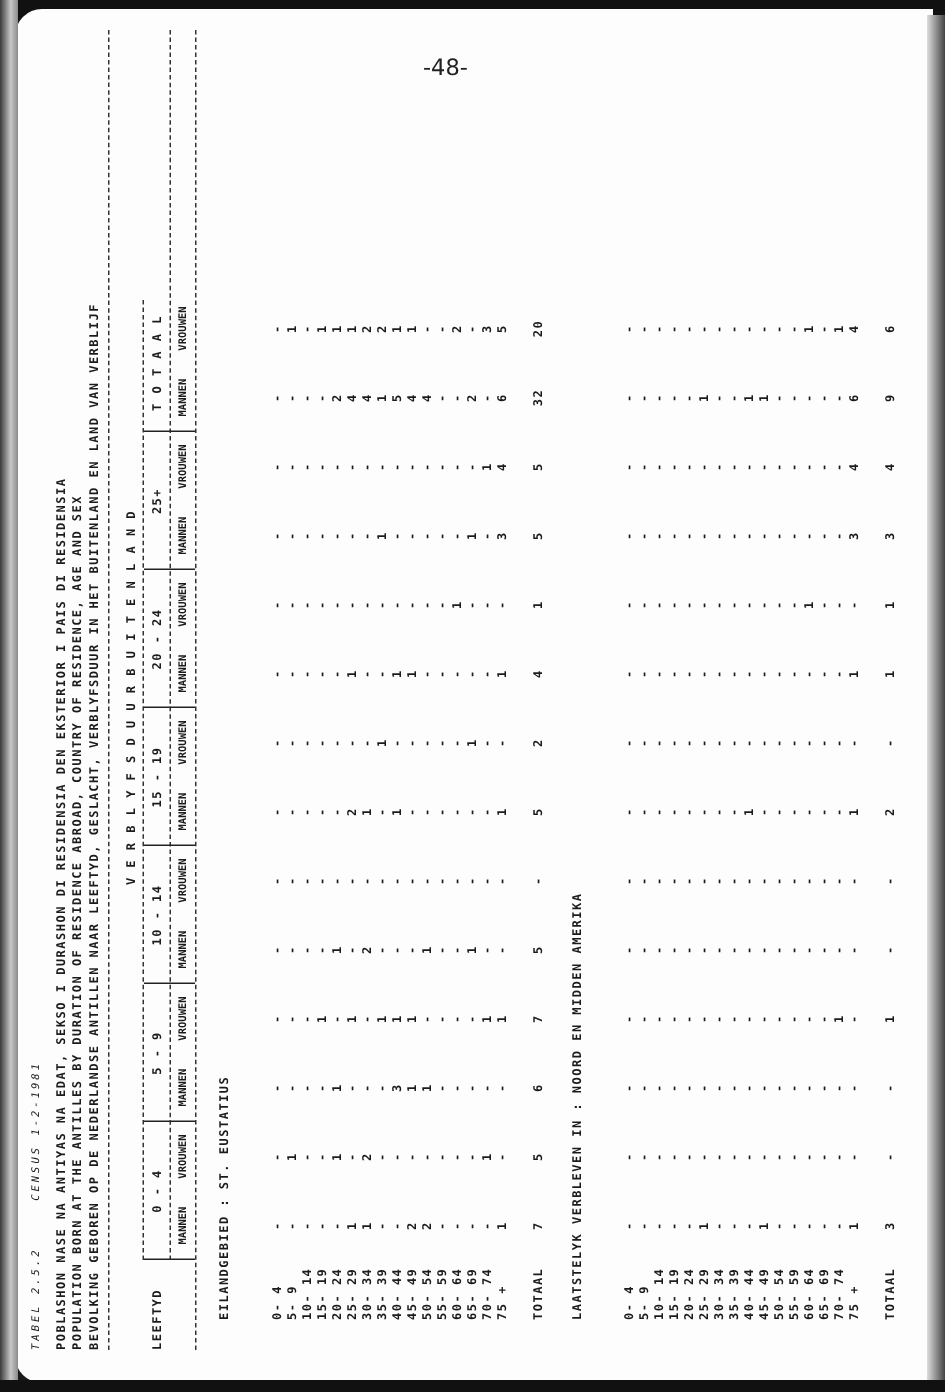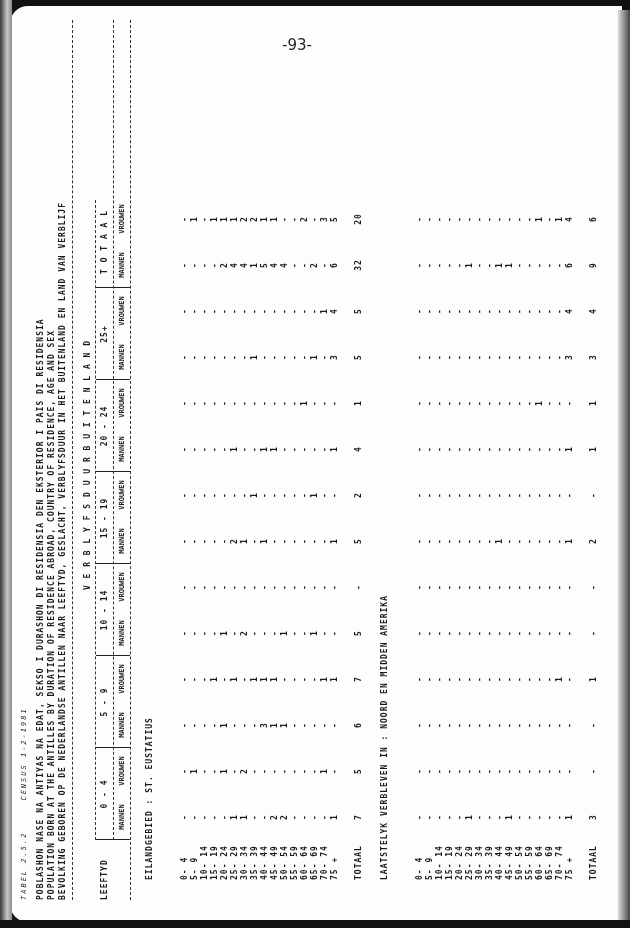--- a/index.html
+++ b/index.html
@@ -24,21 +24,21 @@
 </style>
 </head>
 <body>
 
 <div class="frame-top"></div>
 <div class="paper"></div>
 <div class="spine"></div>
 <div class="right-edge"></div>
 <div class="frame-bottom"></div>
 
-<div class="pagenum">-93-</div>
+<div class="pagenum">-48-</div>
 
 <div class="sheet" id="sheet">
   <div class="hdr small" style="top:0px;">
     <span>TABEL 2.5.2</span>&nbsp;&nbsp;&nbsp;&nbsp;&nbsp;<span>CENSUS 1-2-1981</span>
   </div>
   <div class="hdr" style="top:16px;">POBLASHON NASE NA ANTIYAS NA EDAT, SEKSO I DURASHON DI RESIDENSIA DEN EKSTERIOR I PAIS DI RESIDENSIA</div>
   <div class="hdr" style="top:27px;">POPULATION BORN AT THE ANTILLES BY DURATION OF RESIDENCE ABROAD, COUNTRY OF RESIDENCE, AGE AND SEX</div>
   <div class="hdr" style="top:38px;">BEVOLKING GEBOREN OP DE NEDERLANDSE ANTILLEN NAAR LEEFTYD, GESLACHT, VERBLYFSDUUR IN HET BUITENLAND EN LAND VAN VERBLIJF</div>
   <div class="dash" style="top:52px;left:0;width:880px;"></div>
 

